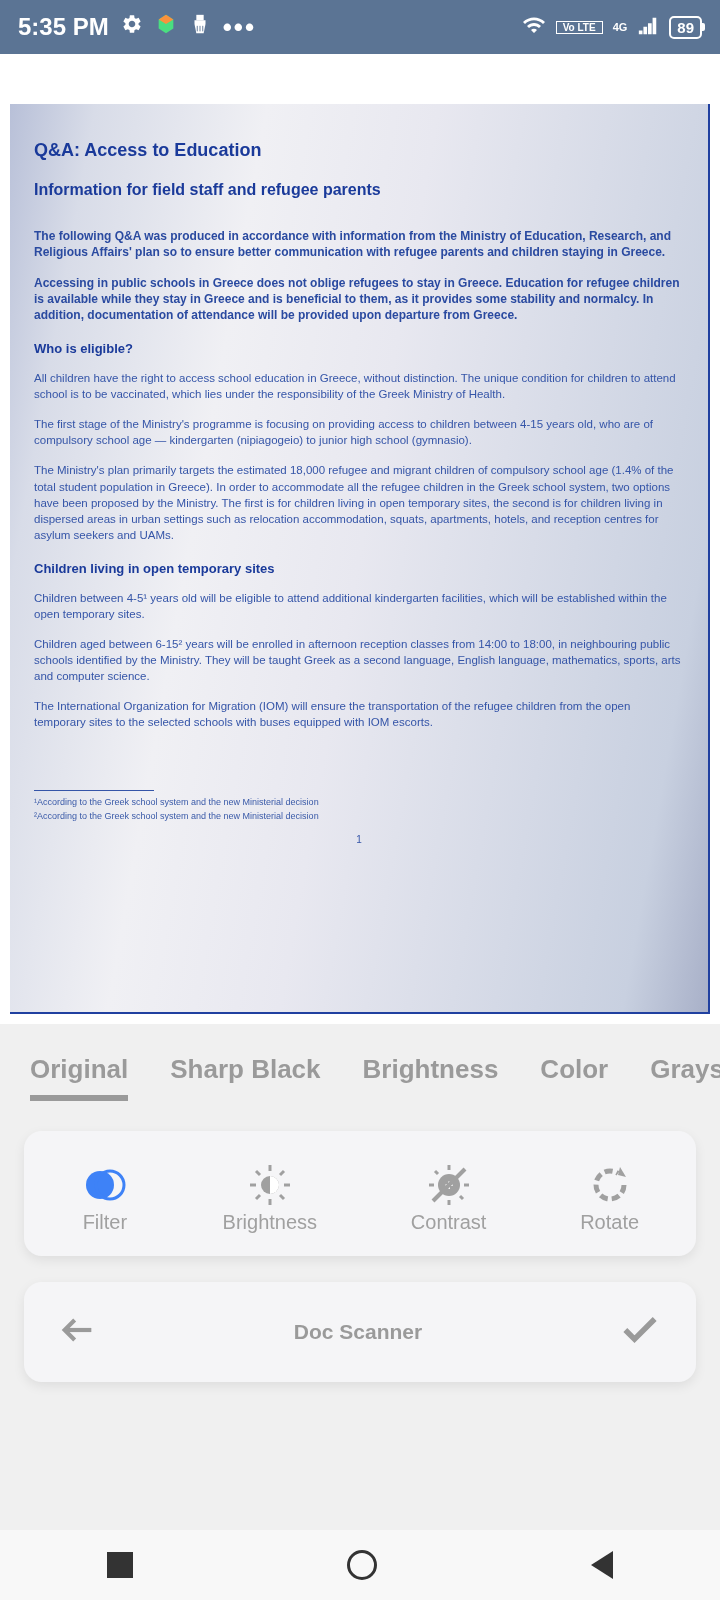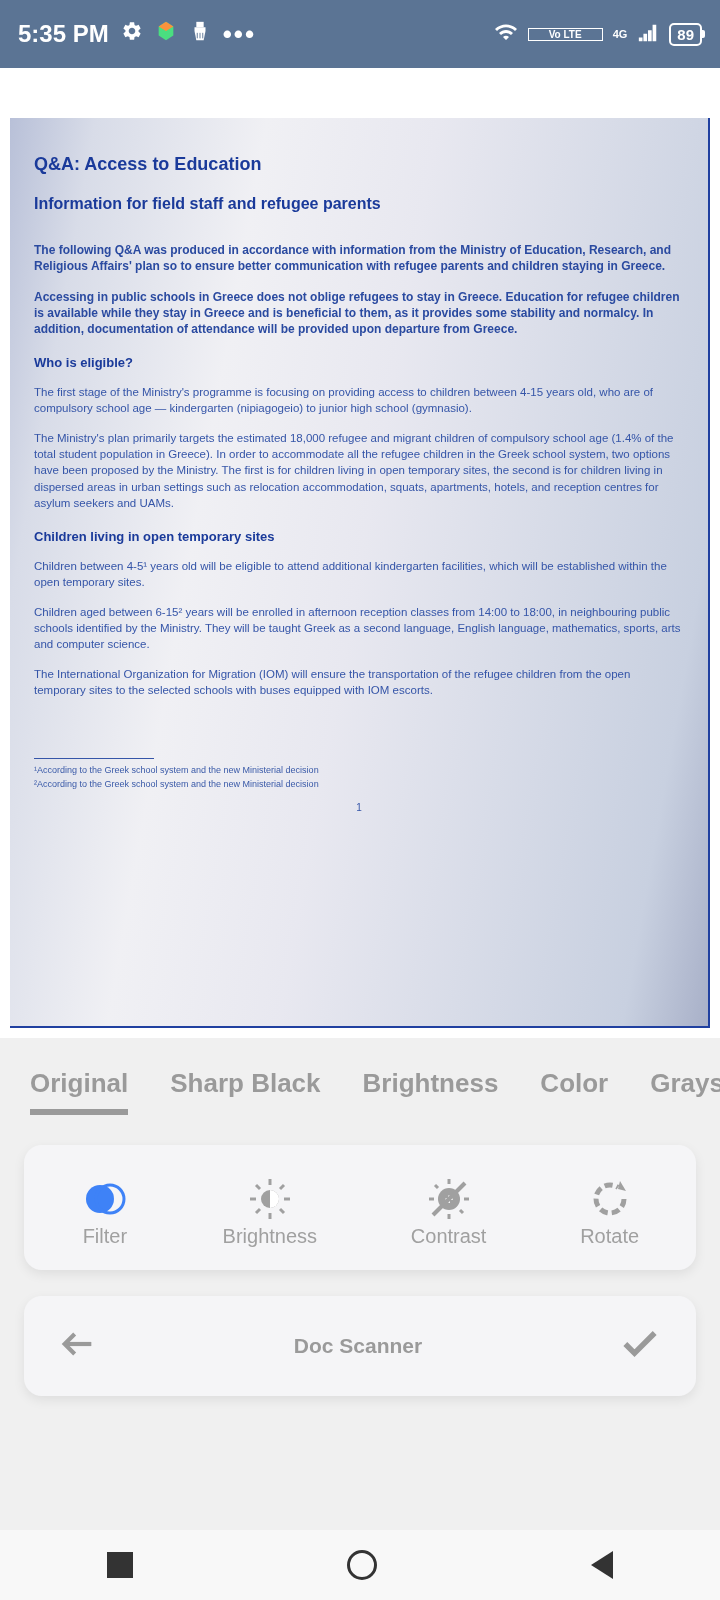--- a/index.html
+++ b/index.html
@@ -5,21 +5,21 @@
     * { margin: 0; padding: 0; box-sizing: border-box; }
     body {
       width: 720px;
       height: 1600px;
       background: #f0f0f0;
       font-family: -apple-system, sans-serif;
       overflow: hidden;
       position: relative;
     }
     .status-bar {
-      height: 68px;
+      height: 54px;
       background: #5b7494;
       display: flex;
       align-items: center;
       justify-content: space-between;
       padding: 0 18px;
       color: white;
     }
     .status-left {
       display: flex;
       align-items: center;
@@ -48,21 +48,21 @@
       top: 5px;
       width: 3px;
       height: 8px;
       background: white;
       border-radius: 0 2px 2px 0;
     }
     .small-label {
       font-size: 10px;
       font-weight: bold;
       border: 1px solid white;
-      padding: 0 20px;
+      padding: 0 6px;
     }
     .document-area {
       background: white;
       margin: 0;
       padding: 50px 10px 10px;
     }
     .scanned-page {
       background: linear-gradient(100deg, #b8c0d8 0%, #d8dce8 10%, #f0f0f4 30%, #e8e8f0 50%, #d8dce8 70%, #c8d0e0 90%, #a8b0c8 100%);
       border: 2px solid #2040a0;
       border-top: none;
@@ -236,20 +236,21 @@
   </div>
 </div>
 
 <div class="document-area">
   <div class="scanned-page">
     <div class="doc-title">Q&amp;A: Access to Education</div>
     <div class="doc-subtitle">Information for field staff and refugee parents</div>
     <div class="doc-para">The following Q&amp;A was produced in accordance with information from the Ministry of Education, Research, and Religious Affairs' plan so to ensure better communication with refugee parents and children staying in Greece.</div>
     <div class="doc-para">Accessing in public schools in Greece does not oblige refugees to stay in Greece. Education for refugee children is available while they stay in Greece and is beneficial to them, as it provides some stability and normalcy. In addition, documentation of attendance will be provided upon departure from Greece.</div>
     <div class="doc-section">Who is eligible?</div>
+    <div class="doc-body">All children have the right to access school education in Greece, without distinction. The unique condition for children to attend school is to be vaccinated, which lies under the responsibility of the Greek Ministry of Health.</div>
     <div class="doc-body">The first stage of the Ministry's programme is focusing on providing access to children between 4-15 years old, who are of compulsory school age — kindergarten (nipiagogeio) to junior high school (gymnasio).</div>
     <div class="doc-body">The Ministry's plan primarily targets the estimated 18,000 refugee and migrant children of compulsory school age (1.4% of the total student population in Greece). In order to accommodate all the refugee children in the Greek school system, two options have been proposed by the Ministry. The first is for children living in open temporary sites, the second is for children living in dispersed areas in urban settings such as relocation accommodation, squats, apartments, hotels, and reception centres for asylum seekers and UAMs.</div>
     <div class="doc-section">Children living in open temporary sites</div>
     <div class="doc-body">Children between 4-5¹ years old will be eligible to attend additional kindergarten facilities, which will be established within the open temporary sites.</div>
     <div class="doc-body">Children aged between 6-15² years will be enrolled in afternoon reception classes from 14:00 to 18:00, in neighbouring public schools identified by the Ministry. They will be taught Greek as a second language, English language, mathematics, sports, arts and computer science.</div>
     <div class="doc-body">The International Organization for Migration (IOM) will ensure the transportation of the refugee children from the open temporary sites to the selected schools with buses equipped with IOM escorts.</div>
     <div class="footnote-rule"></div>
     <div class="footnote">¹According to the Greek school system and the new Ministerial decision</div>
     <div class="footnote">²According to the Greek school system and the new Ministerial decision</div>
     <div class="page-num">1</div>

